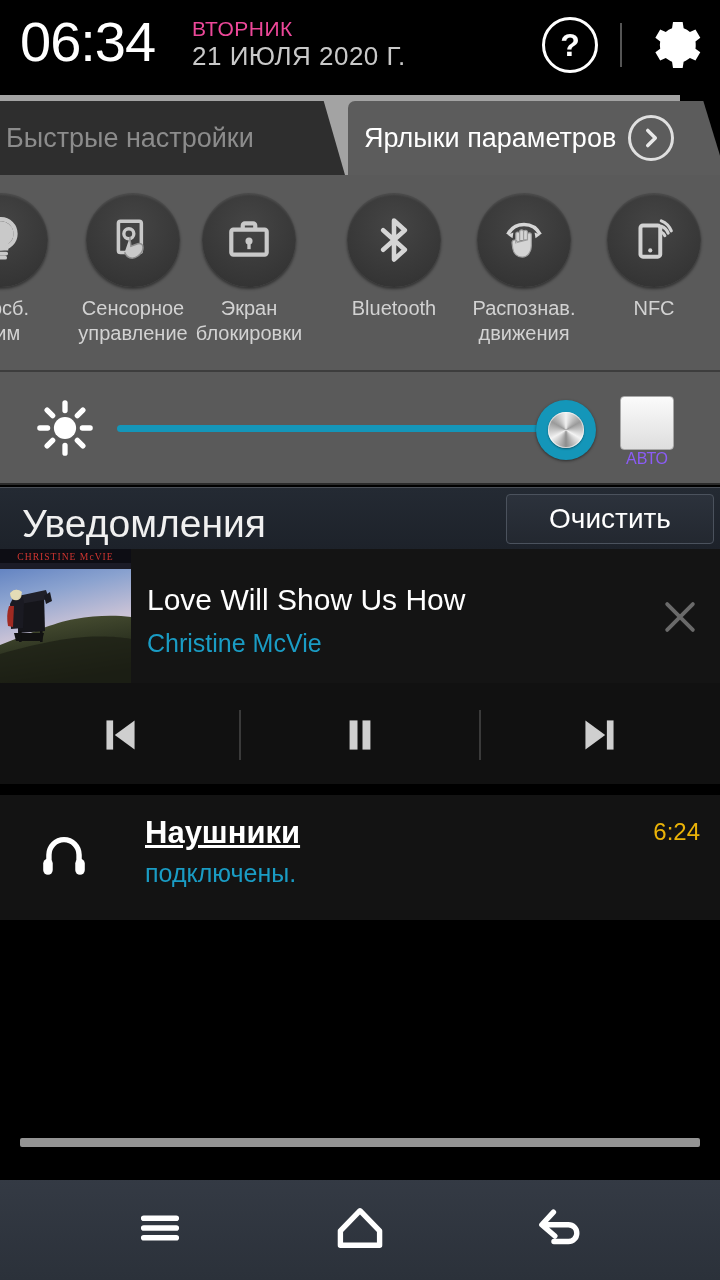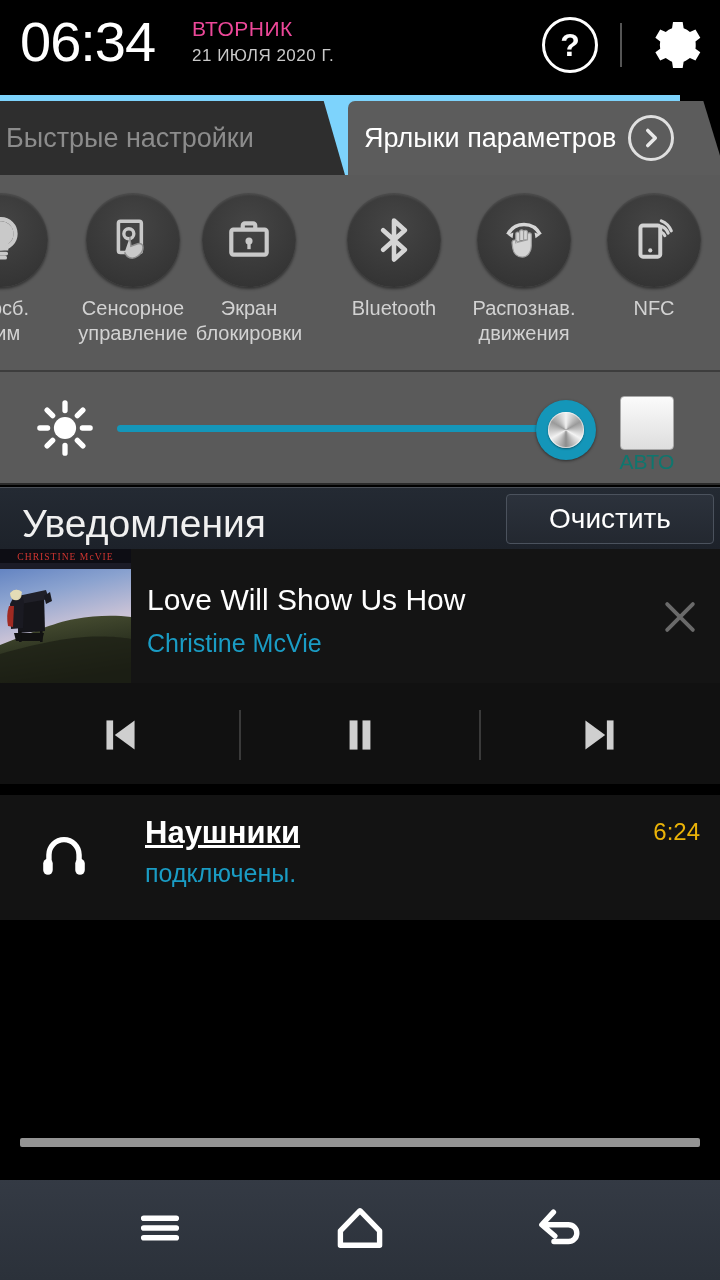--- a/index.html
+++ b/index.html
@@ -13,32 +13,32 @@
 
   
   .header { position:relative; height:95px; background:#000; }
   .clock {
     position:absolute; left:20px; top:8px;
     font-size:56px; color:#fff; font-weight:400; letter-spacing:-1px;
     line-height:68px;
   }
   .datewrap { position:absolute; left:192px; top:15px; }
   .day { font-size:21px; color:#ec4899; line-height:27px; letter-spacing:.5px;}
-  .date { font-size:17px; color:#c9c9c9; line-height:28px; letter-spacing:.5px;text-align:right;}
+  .date { font-size:26px; color:#c9c9c9; line-height:28px; letter-spacing:.5px;text-align:right;}
   .hdr-icons { position:absolute; right:18px; top:16px; display:flex; align-items:center; gap:0; }
   .help-icon {
     width:56px; height:56px; border:3px solid #fff; border-radius:50%;
     display:flex; align-items:center; justify-content:center;
     color:#fff; font-size:32px; font-weight:bold; line-height:1;
   }
   .hdr-sep { width:2px; height:44px; background:#555; margin:0 22px; }
   .gear-icon { width:58px; height:58px; }
 
   
-  .tabs { position:absolute; top:95px; left:0; width:680px; height:80px; background:#7dd3fc; }
+  .tabs { position:absolute; top:95px; left:0; width:680px; height:80px; background:#a3a3a3; }
   .tab {
     position:absolute; top:6px; height:74px;
     display:flex; align-items:center;
     font-size:27px; padding-left:16px;
   }
   .tab-inactive {
     left:-10px; width:355px; background:#2e2e2e;
     color:#8c8c8c;
     border-radius:7px 0 0 0;
     clip-path: polygon(0 0, 94% 0, 100% 100%, 0 100%);
@@ -97,21 +97,21 @@
     background: conic-gradient(#f2f2f2, #9a9a9a, #f4f4f4, #8d8d8d, #f2f2f2, #9a9a9a, #f2f2f2);
     box-shadow: inset 0 0 0 1px rgba(255,255,255,.6), 0 1px 2px rgba(0,0,0,.4);
   }
   .auto-box {
     position:absolute; left:620px; top:396px; width:54px; height:54px;
     background:linear-gradient(#fbfbfb,#dedede); border:1px solid #a8a8a8;
     border-radius:4px;
   }
   .auto-label {
     position:absolute; left:604px; top:450px; width:86px; text-align:center;
-    font-size:21px; color:#0f766e;
+    font-size:16px; color:#8b5cf6;
   }
 
   
   .notif-head {
     position:absolute; top:487px; left:0; width:720px; height:62px;
     background:linear-gradient(#242a33,#1d222a);
     border-top:1px solid #4a4f57;
   }
   .notif-title { position:absolute; left:22px; top:14px; font-size:39px; color:#f0f0f0; }
   .clear-btn {

